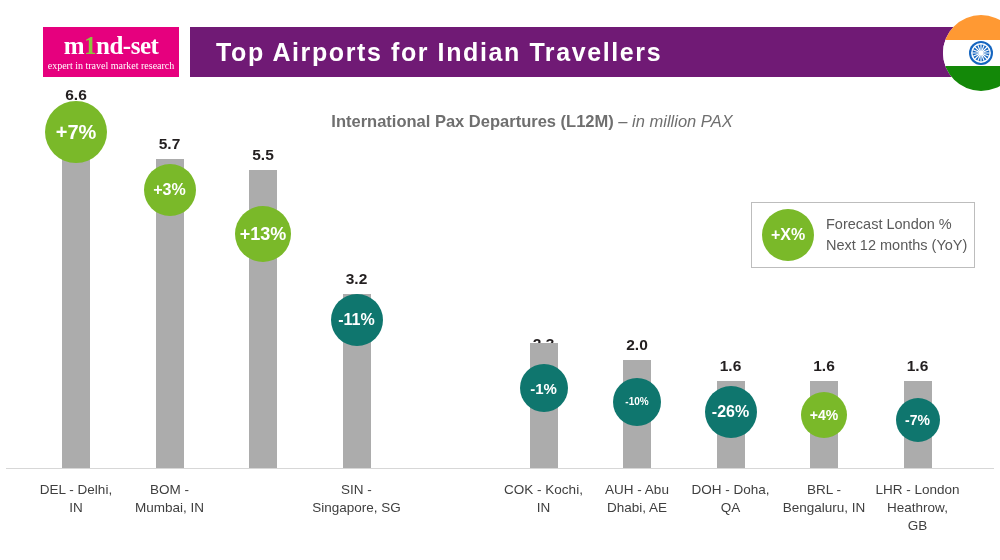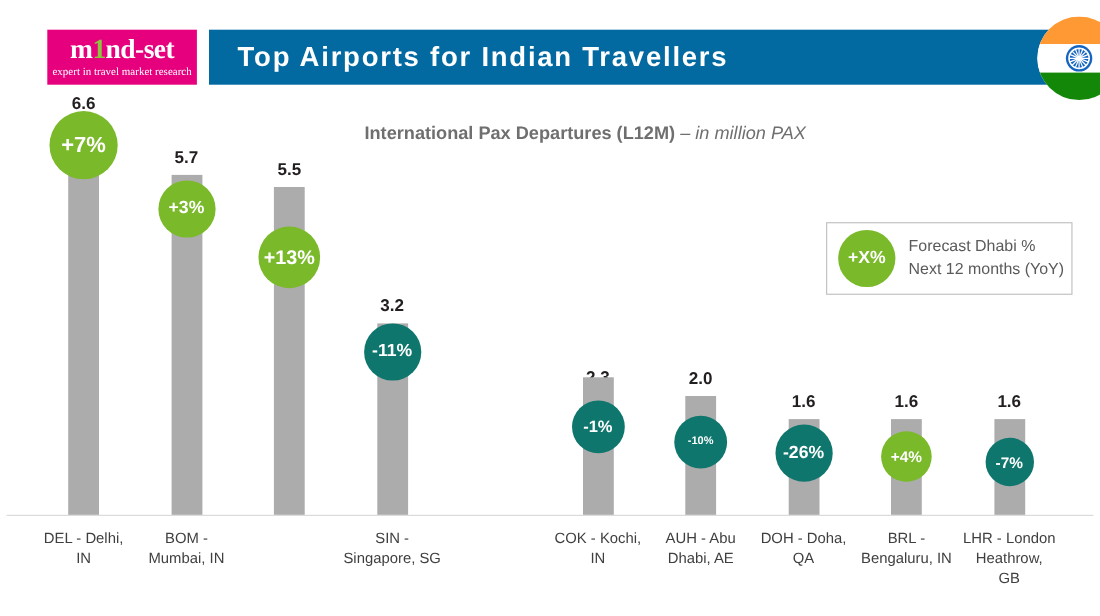--- a/index.html
+++ b/index.html
@@ -47,21 +47,21 @@
     font-size: 10px;
     color: #ffffff;
     line-height: 1;
     margin-top: 3px;
     white-space: nowrap;
   }
   #title-bar {
     position: absolute;
     left: 155px; top: 27px;
     width: 775px; height: 50px;
-    background: #0369a1;
+    background: #701a75;
     display: flex;
     align-items: center;
   }
   #title-text {
     color: #ffffff;
     font-size: 25px;
     font-weight: bold;
     letter-spacing: 1.6px;
     margin-left: 26px;
     white-space: nowrap;
@@ -301,16 +301,16 @@
         <div>LHR - London</div>
         <div>Heathrow,</div>
         <div>GB</div>
       </div>
     </div>
   </div>
 
 <div id="legend">
   <div id="legend-badge">+X%</div>
   <div id="legend-text">
-    <div>Forecast Dhabi %</div>
+    <div>Forecast London %</div>
     <div>Next 12 months (YoY)</div>
   </div>
 </div>
 
 </body></html>

